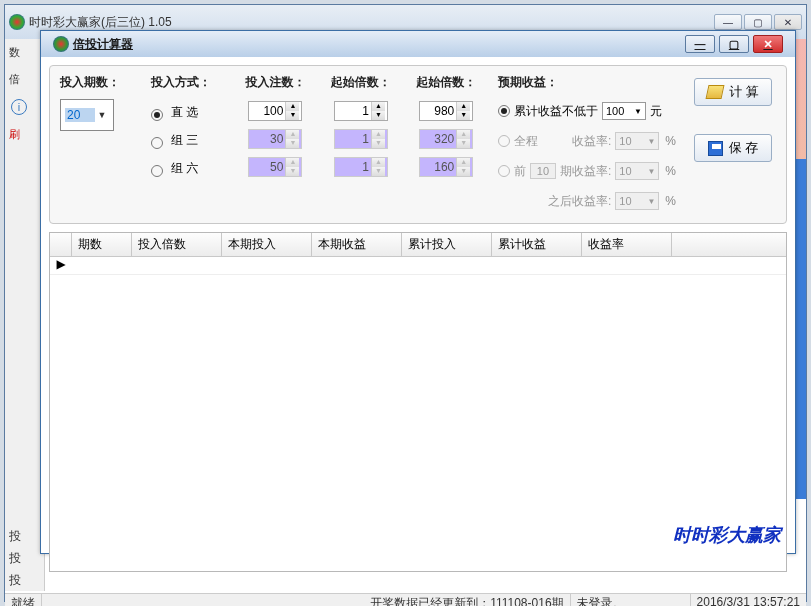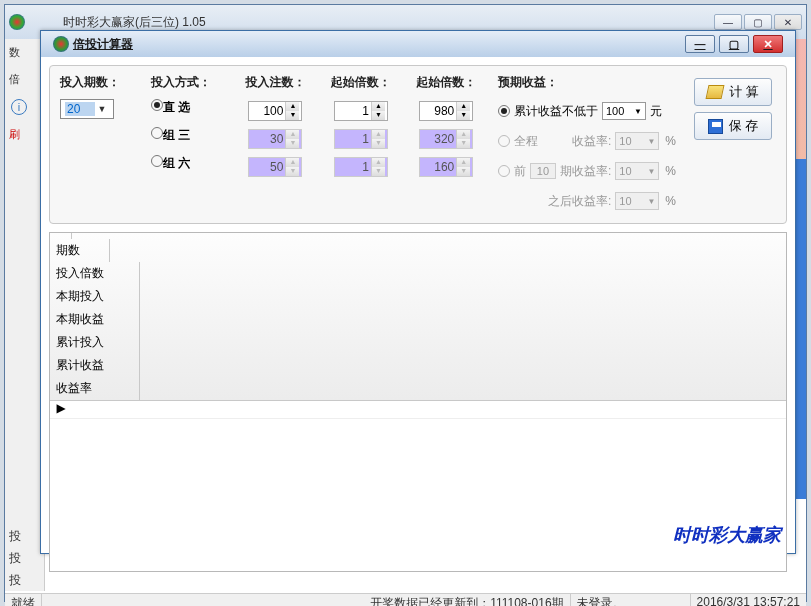--- a/index.html
+++ b/index.html
@@ -1,20 +1,20 @@
 <!DOCTYPE html>
 <html><head>
 <meta charset="utf-8">
 <style>
 * { box-sizing: border-box; margin: 0; padding: 0; font-family: "Microsoft YaHei", SimSun, sans-serif; }
 body { background: #d4dce5; width: 811px; height: 606px; position: relative; overflow: hidden; }
 
 
 .main-window { position: absolute; left: 4px; top: 4px; width: 803px; height: 598px; background: #fff; border: 1px solid #5a7aa0; }
-.main-titlebar { height: 34px; background: linear-gradient(#e8eef5, #d0dded); display: flex; align-items: center; padding: 0 4px; font-size: 12px; color: #333; gap: 34px; }
+.main-titlebar { height: 34px; background: linear-gradient(#e8eef5, #d0dded); display: flex; align-items: center; padding: 0 4px; font-size: 12px; color: #333; }
 .main-titlebar .icon { width: 16px; height: 16px; margin-right: 4px; background: radial-gradient(circle, #e33, #3a3, #33e); border-radius: 50%; }
 .main-titlebar .title { flex: 1; }
 .wbtns { display: flex; gap: 2px; }
 .wbtn { width: 28px; height: 16px; background: linear-gradient(#f7f9fb,#dde5ef); border: 1px solid #9aaec5; border-radius: 2px; display: flex; align-items: center; justify-content: center; font-size: 10px; color: #334; cursor: pointer; }
 .wbtn.close { background: linear-gradient(#eee,#ddd); }
 .main-body { position: relative; height: calc(100% - 24px); background: #fff; }
 .left-pane { position: absolute; left: 0; top: 0; width: 40px; height: calc(100% - 20px); background: #f0f0f0; border-right: 1px solid #ccc; font-size: 11px; }
 .left-pane .item { padding: 6px 4px; color: #333; }
 .left-pane .info { width: 16px; height: 16px; margin: 6px; border: 1px solid #3a7ac0; border-radius: 50%; color: #3a7ac0; text-align: center; font-size: 11px; line-height: 14px; }
 .left-pane .red { color: #c00; padding: 6px 4px; }
@@ -33,25 +33,25 @@
 .dlg-titlebar .title { flex: 1; }
 .dlg-wbtns { display: flex; gap: 4px; }
 .dlg-wbtn { width: 30px; height: 18px; border: 1px solid #5a7aa0; border-radius: 2px; display: flex; align-items: center; justify-content: center; font-size: 11px; background: linear-gradient(#eef3f9,#cfdcec); cursor: pointer; }
 .dlg-wbtn.close { background: linear-gradient(#f07878,#d23030); color: #fff; border-color: #a02020; }
 
 .dlg-body { padding: 8px; height: calc(100% - 26px); position: relative; }
 
 .group { border: 1px solid #c8c8c8; border-radius: 4px; padding: 8px 10px 10px; background: #f7f7f7; display: flex; gap: 18px; }
 .col { display: flex; flex-direction: column; gap: 6px; font-size: 12px; }
 .col .hdr { font-weight: bold; color: #222; margin-bottom: 2px; white-space: nowrap; }
-.radio-row { display: flex; align-items: flex-start; gap: 0; height: 22px; white-space: nowrap; font-weight: bold; }
+.radio-row { display: flex; align-items: flex-end; gap: 8px; height: 22px; white-space: nowrap; }
 .radio { width: 12px; height: 12px; border: 1px solid #777; border-radius: 50%; display: inline-flex; align-items: center; justify-content: center; }
 .radio.checked::after { content: ""; width: 6px; height: 6px; background: #222; border-radius: 50%; }
 .radio.disabled { border-color: #bbb; }
-.select { width: 54px; height: 20px; border: 1px solid #888; background: #fff; display: flex; align-items: center; padding: 0 4px; position: relative; }
+.select { width: 54px; height: 32px; border: 1px solid #888; background: #fff; display: flex; align-items: center; padding: 0 4px; position: relative; }
 .select .val { flex: 1; color: #06c; background: #bcd5f0; padding: 0 2px; }
 .select .arrow { width: 14px; text-align: center; font-size: 9px; color: #333; }
 .spinner { width: 54px; height: 20px; border: 1px solid #aaa; background: #fff; display: flex; align-items: center; }
 .spinner.disabled { background: #c4b5fd; color: #999; border-color: #ccc; }
 .spinner input { border: 0; width: 36px; text-align: right; font-size: 12px; background: transparent; outline: none; padding-right: 2px; }
 .spinner .spbtns { width: 14px; display: flex; flex-direction: column; }
 .spinner .sp { height: 9px; font-size: 7px; line-height: 7px; text-align: center; background: linear-gradient(#f4f4f4,#ddd); border-left: 1px solid #ccc; cursor: pointer; }
 .spinner.disabled .sp { color: #bbb; }
 .suffix { margin-left: 2px; color: #888; }
 .small-sel { width: 44px; height: 18px; border: 1px solid #999; background: #fff; display: inline-flex; align-items: center; padding: 0 3px; font-size: 11px; }
@@ -61,34 +61,34 @@
 
 .btn { width: 78px; height: 28px; border: 1px solid #9aaec5; background: linear-gradient(#fdfdfd,#e3eaf3); border-radius: 3px; display: flex; align-items: center; justify-content: center; gap: 6px; font-size: 13px; cursor: pointer; }
 .btn .ic-calc { width: 16px; height: 14px; background: linear-gradient(#f9e27a,#e6b840); border: 1px solid #b98a10; transform: skewX(-12deg); }
 .btn .ic-save { width: 15px; height: 15px; background: #2e6fd6; border: 1px solid #174a9a; position: relative; }
 .btn .ic-save::after { content:""; position: absolute; left: 3px; top: 2px; width: 9px; height: 5px; background: #fff; }
 
 .yield-col { font-size: 12px; }
 .yield-col .row { display: flex; align-items: center; gap: 4px; height: 24px; white-space: nowrap; }
 
 .table-wrap { margin-top: 8px; border: 1px solid #b8b8b8; height: 340px; background: #fff; overflow: hidden; }
-.thead { display: flex; background: linear-gradient(#fdfdfd,#ececec); border-bottom: 1px solid #c8c8c8; font-size: 12px; flex-direction: column; }
+.thead { display: flex; background: linear-gradient(#fdfdfd,#ececec); border-bottom: 1px solid #c8c8c8; font-size: 12px; }
 .thead .th { border-right: 1px solid #c8c8c8; padding: 3px 6px; }
 .thead .th.rowhdr { width: 22px; }
 .tbody { font-size: 12px; }
 .trow { display: flex; height: 18px; border-bottom: 1px solid #eee; }
 .trow .rowptr { width: 22px; text-align: center; color: #000; }
 
 .footer-brand { position: absolute; right: 14px; bottom: 6px; font-size: 18px; font-weight: bold; font-style: italic; color: #1030c0; }
 
 .col.periods { width: 80px; }
 .col.method { width: 80px; }
 .col.bets, .col.startmul, .col.prize { width: 74px; align-items: center; gap: 8px; }
 .col.yield { flex: 1; }
-.col.actions { width: 90px; gap: 6px; padding-top: 4px; }
+.col.actions { width: 90px; gap: 28px; padding-top: 4px; }
 </style>
 </head>
 <body>
 
 <div class="main-window">
   <div class="main-titlebar">
     <div class="icon"></div>
     <div class="title">时时彩大赢家(后三位) 1.05</div>
     <div class="wbtns">
       <div class="wbtn">—</div>

